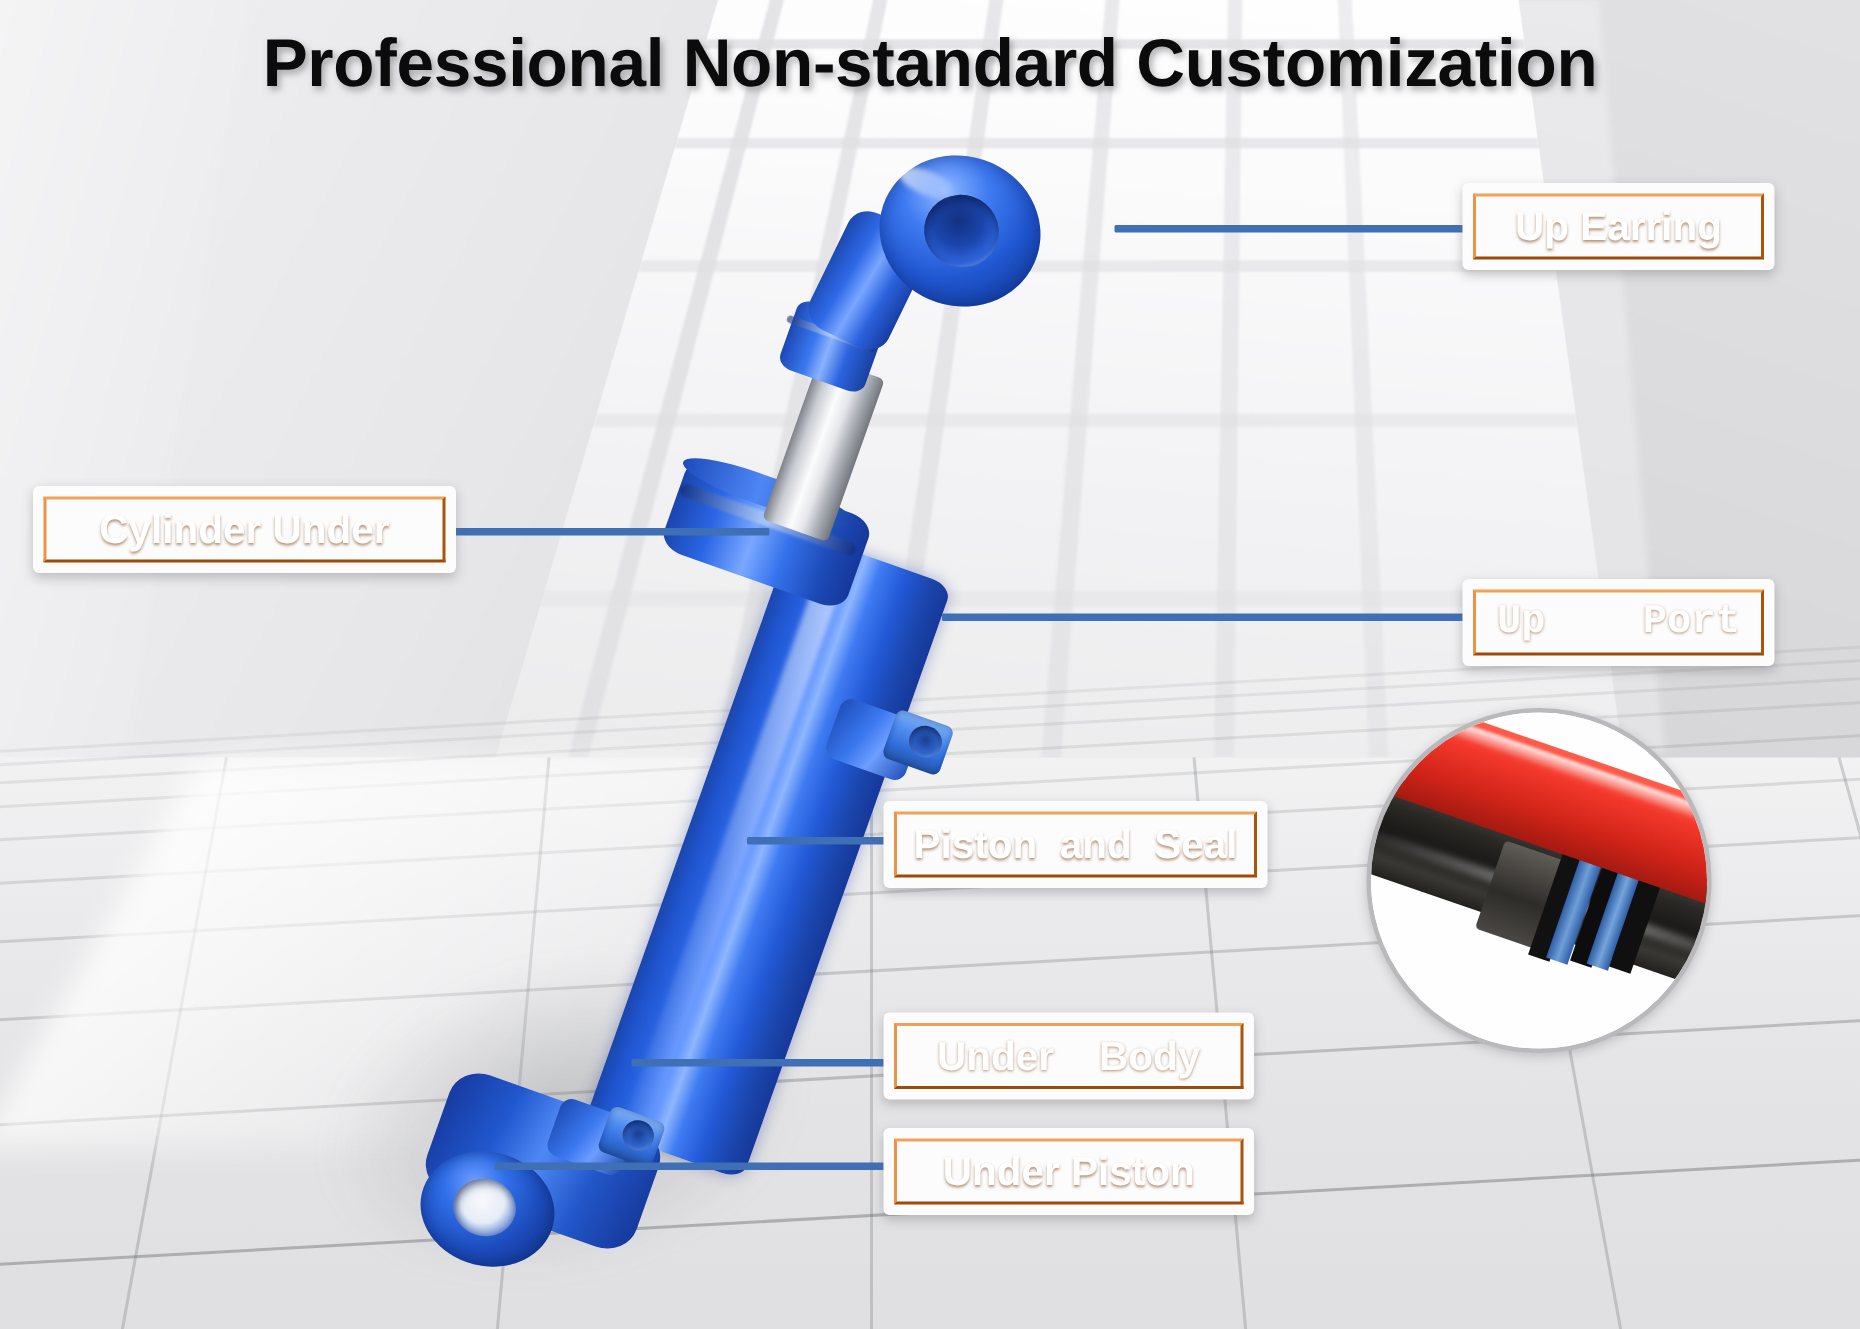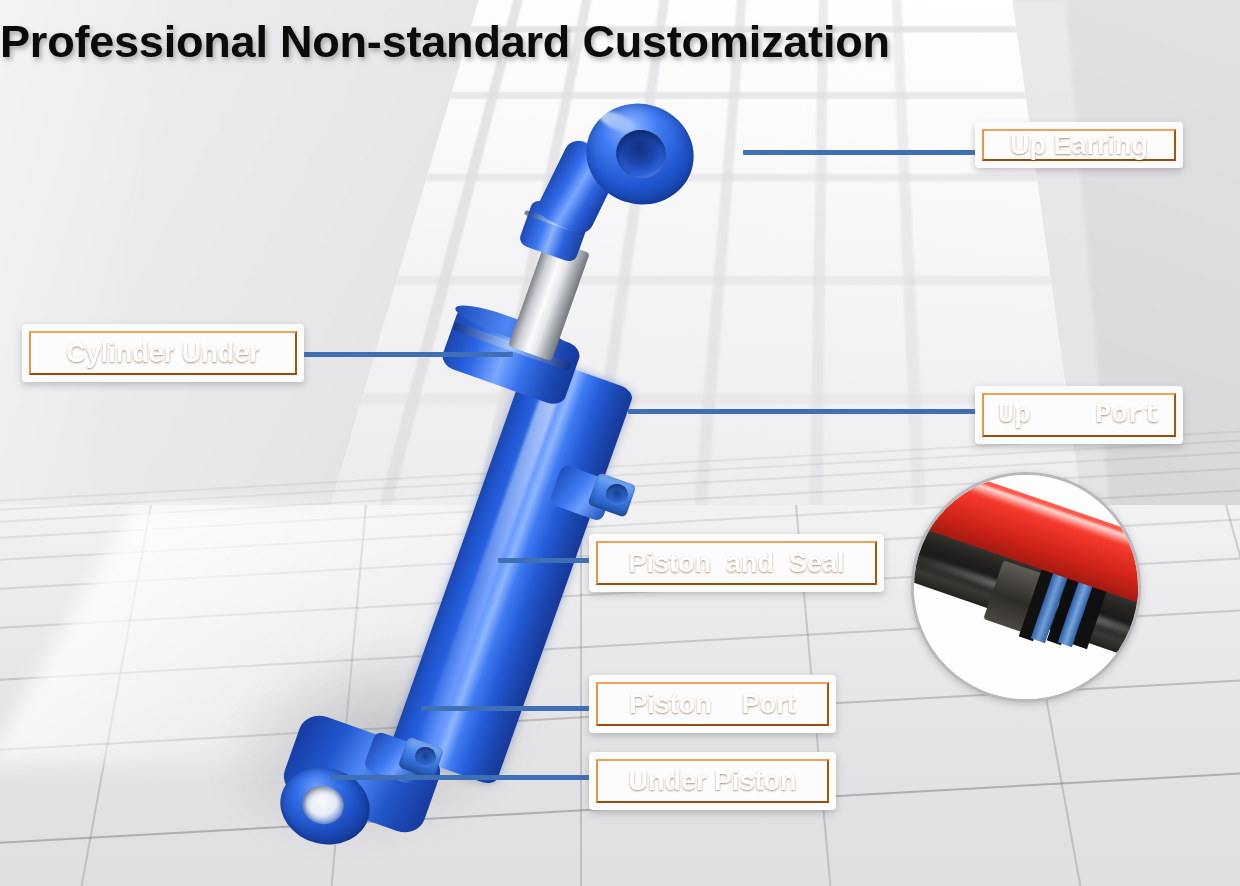--- a/index.html
+++ b/index.html
@@ -182,21 +182,21 @@
     box-shadow:0 3px 7px rgba(110,110,115,.38);}
   .label .inner{
     background:linear-gradient(180deg,#e9record 0%,#e08b3a 0%,#e17c22 32%,#d9731c 60%,#c9650f 100%);
     border-top:2px solid #f0a257;border-left:2px solid #ea9448;
     border-right:2px solid #a9550c;border-bottom:2px solid #9c4c08;
     color:#ffffff;font-weight:bold;white-space:pre;
     display:flex;align-items:center;justify-content:center;
     text-shadow:0 1px 2px rgba(120,55,5,.55);}
 
   
-  #title{position:absolute;left:0;right:0;top:16px;text-align:left;
+  #title{position:absolute;left:0;right:0;top:16px;text-align:center;
     font-size:45px;font-weight:bold;color:#0b0b0b;letter-spacing:-0.2px;
     text-shadow:2px 3px 5px rgba(110,110,115,.55);}
 </style>
 </head>
 <body>
 
 <div id="stage">
 
   <div class="bg-base"></div>
   <div class="wall-left"></div>
@@ -280,37 +280,37 @@
   </div>
 
   <div class="lead" style="left:743px;top:150px;width:235px;"></div>
   <div class="lead" style="left:293px;top:352px;width:220px;"></div>
   <div class="lead" style="left:628px;top:409px;width:350px;"></div>
   <div class="lead" style="left:498px;top:558px;width:97px;"></div>
   <div class="lead" style="left:421px;top:706px;width:174px;"></div>
   <div class="lead" style="left:330px;top:775px;width:265px;"></div>
 
   <div class="label" style="left:975px;top:122px;">
-    <div class="inner" style="width:194px;height:32px;font-size:27px;">Up Earring</div>
+    <div class="inner" style="width:194px;height:44px;font-size:27px;">Up Earring</div>
   </div>
 
   <div class="label" style="left:22px;top:324px;">
     <div class="inner" style="width:268px;height:44px;font-size:27px;">Cylinder Under</div>
   </div>
 
   <div class="label" style="left:975px;top:386px;font-family:Liberation Mono, monospace;">
     <div class="inner" style="width:194px;height:44px;font-size:27px;">Up    Port</div>
   </div>
 
   <div class="label" style="left:589px;top:534px;">
-    <div class="inner" style="width:281px;height:44px;font-size:27px;">Piston  and  Seal</div>
+    <div class="inner" style="width:242px;height:44px;font-size:27px;">Piston  and  Seal</div>
   </div>
 
   <div class="label" style="left:589px;top:675px;">
-    <div class="inner" style="width:233px;height:44px;font-size:27px;">Piston    Port</div>
+    <div class="inner" style="width:233px;height:44px;font-size:27px;">Under    Body</div>
   </div>
 
   <div class="label" style="left:589px;top:752px;">
     <div class="inner" style="width:233px;height:44px;font-size:27px;">Under Piston</div>
   </div>
 
   <div id="title">Professional Non-standard Customization</div>
 
 </div>
 

